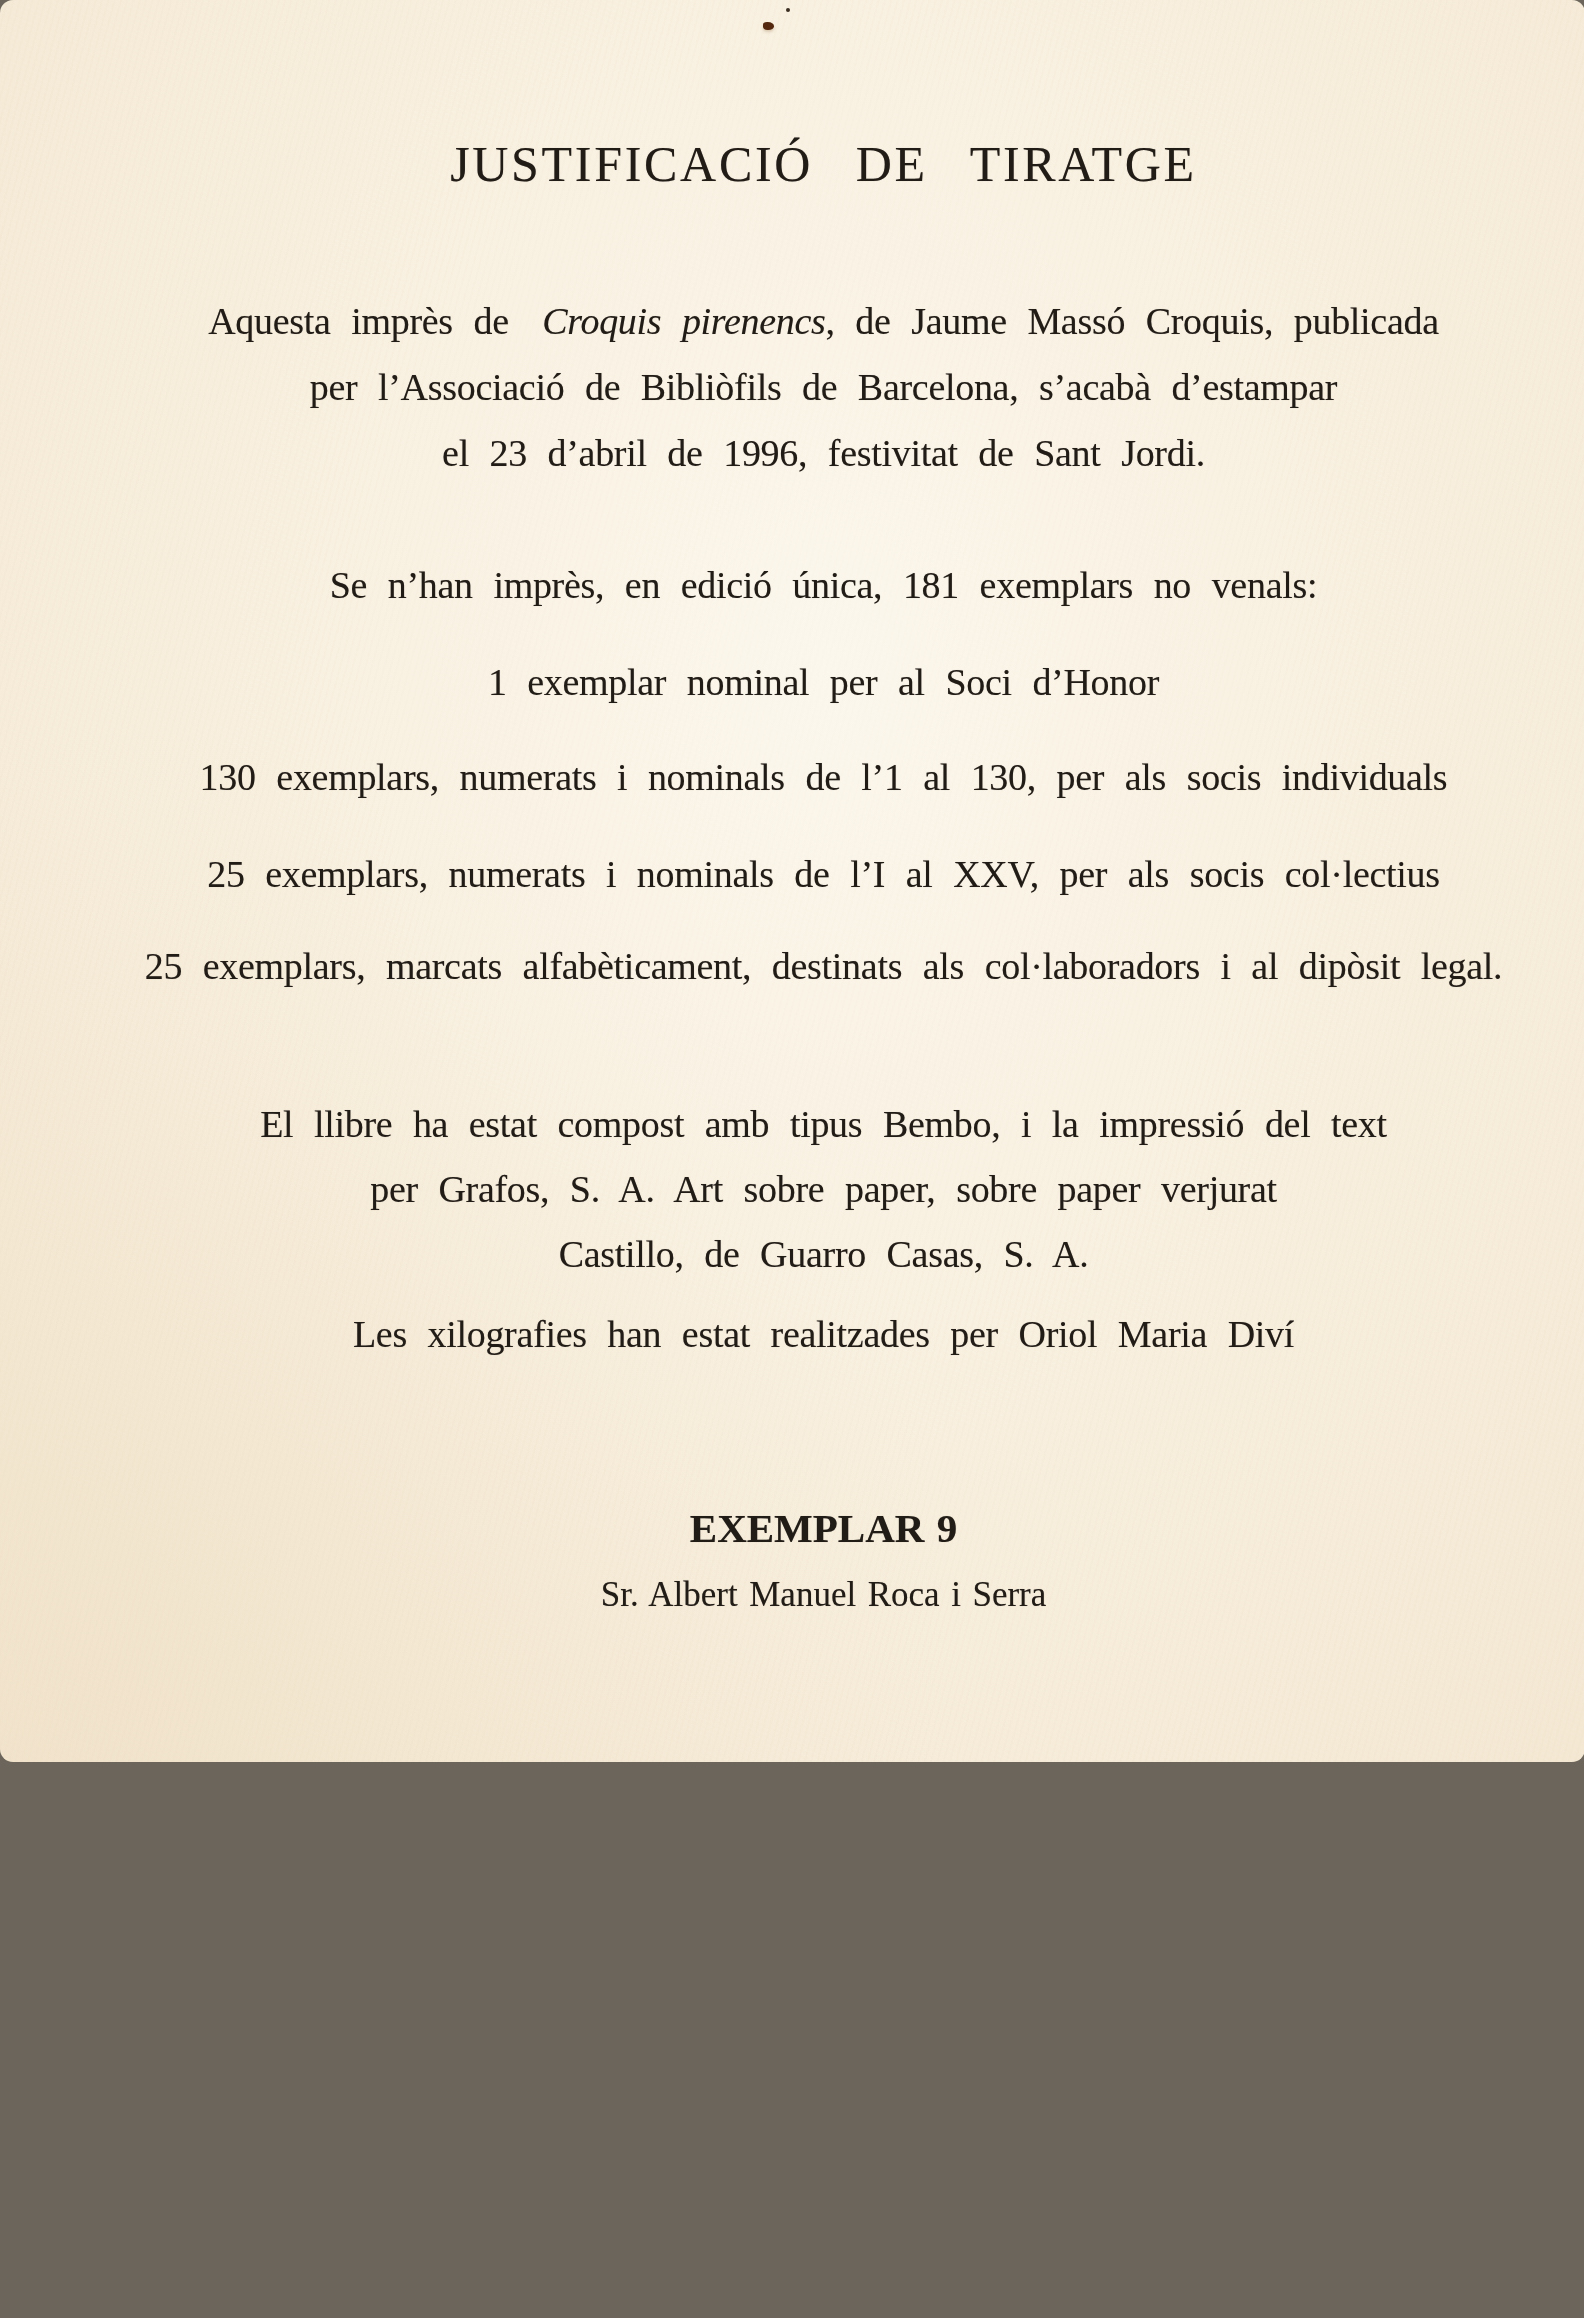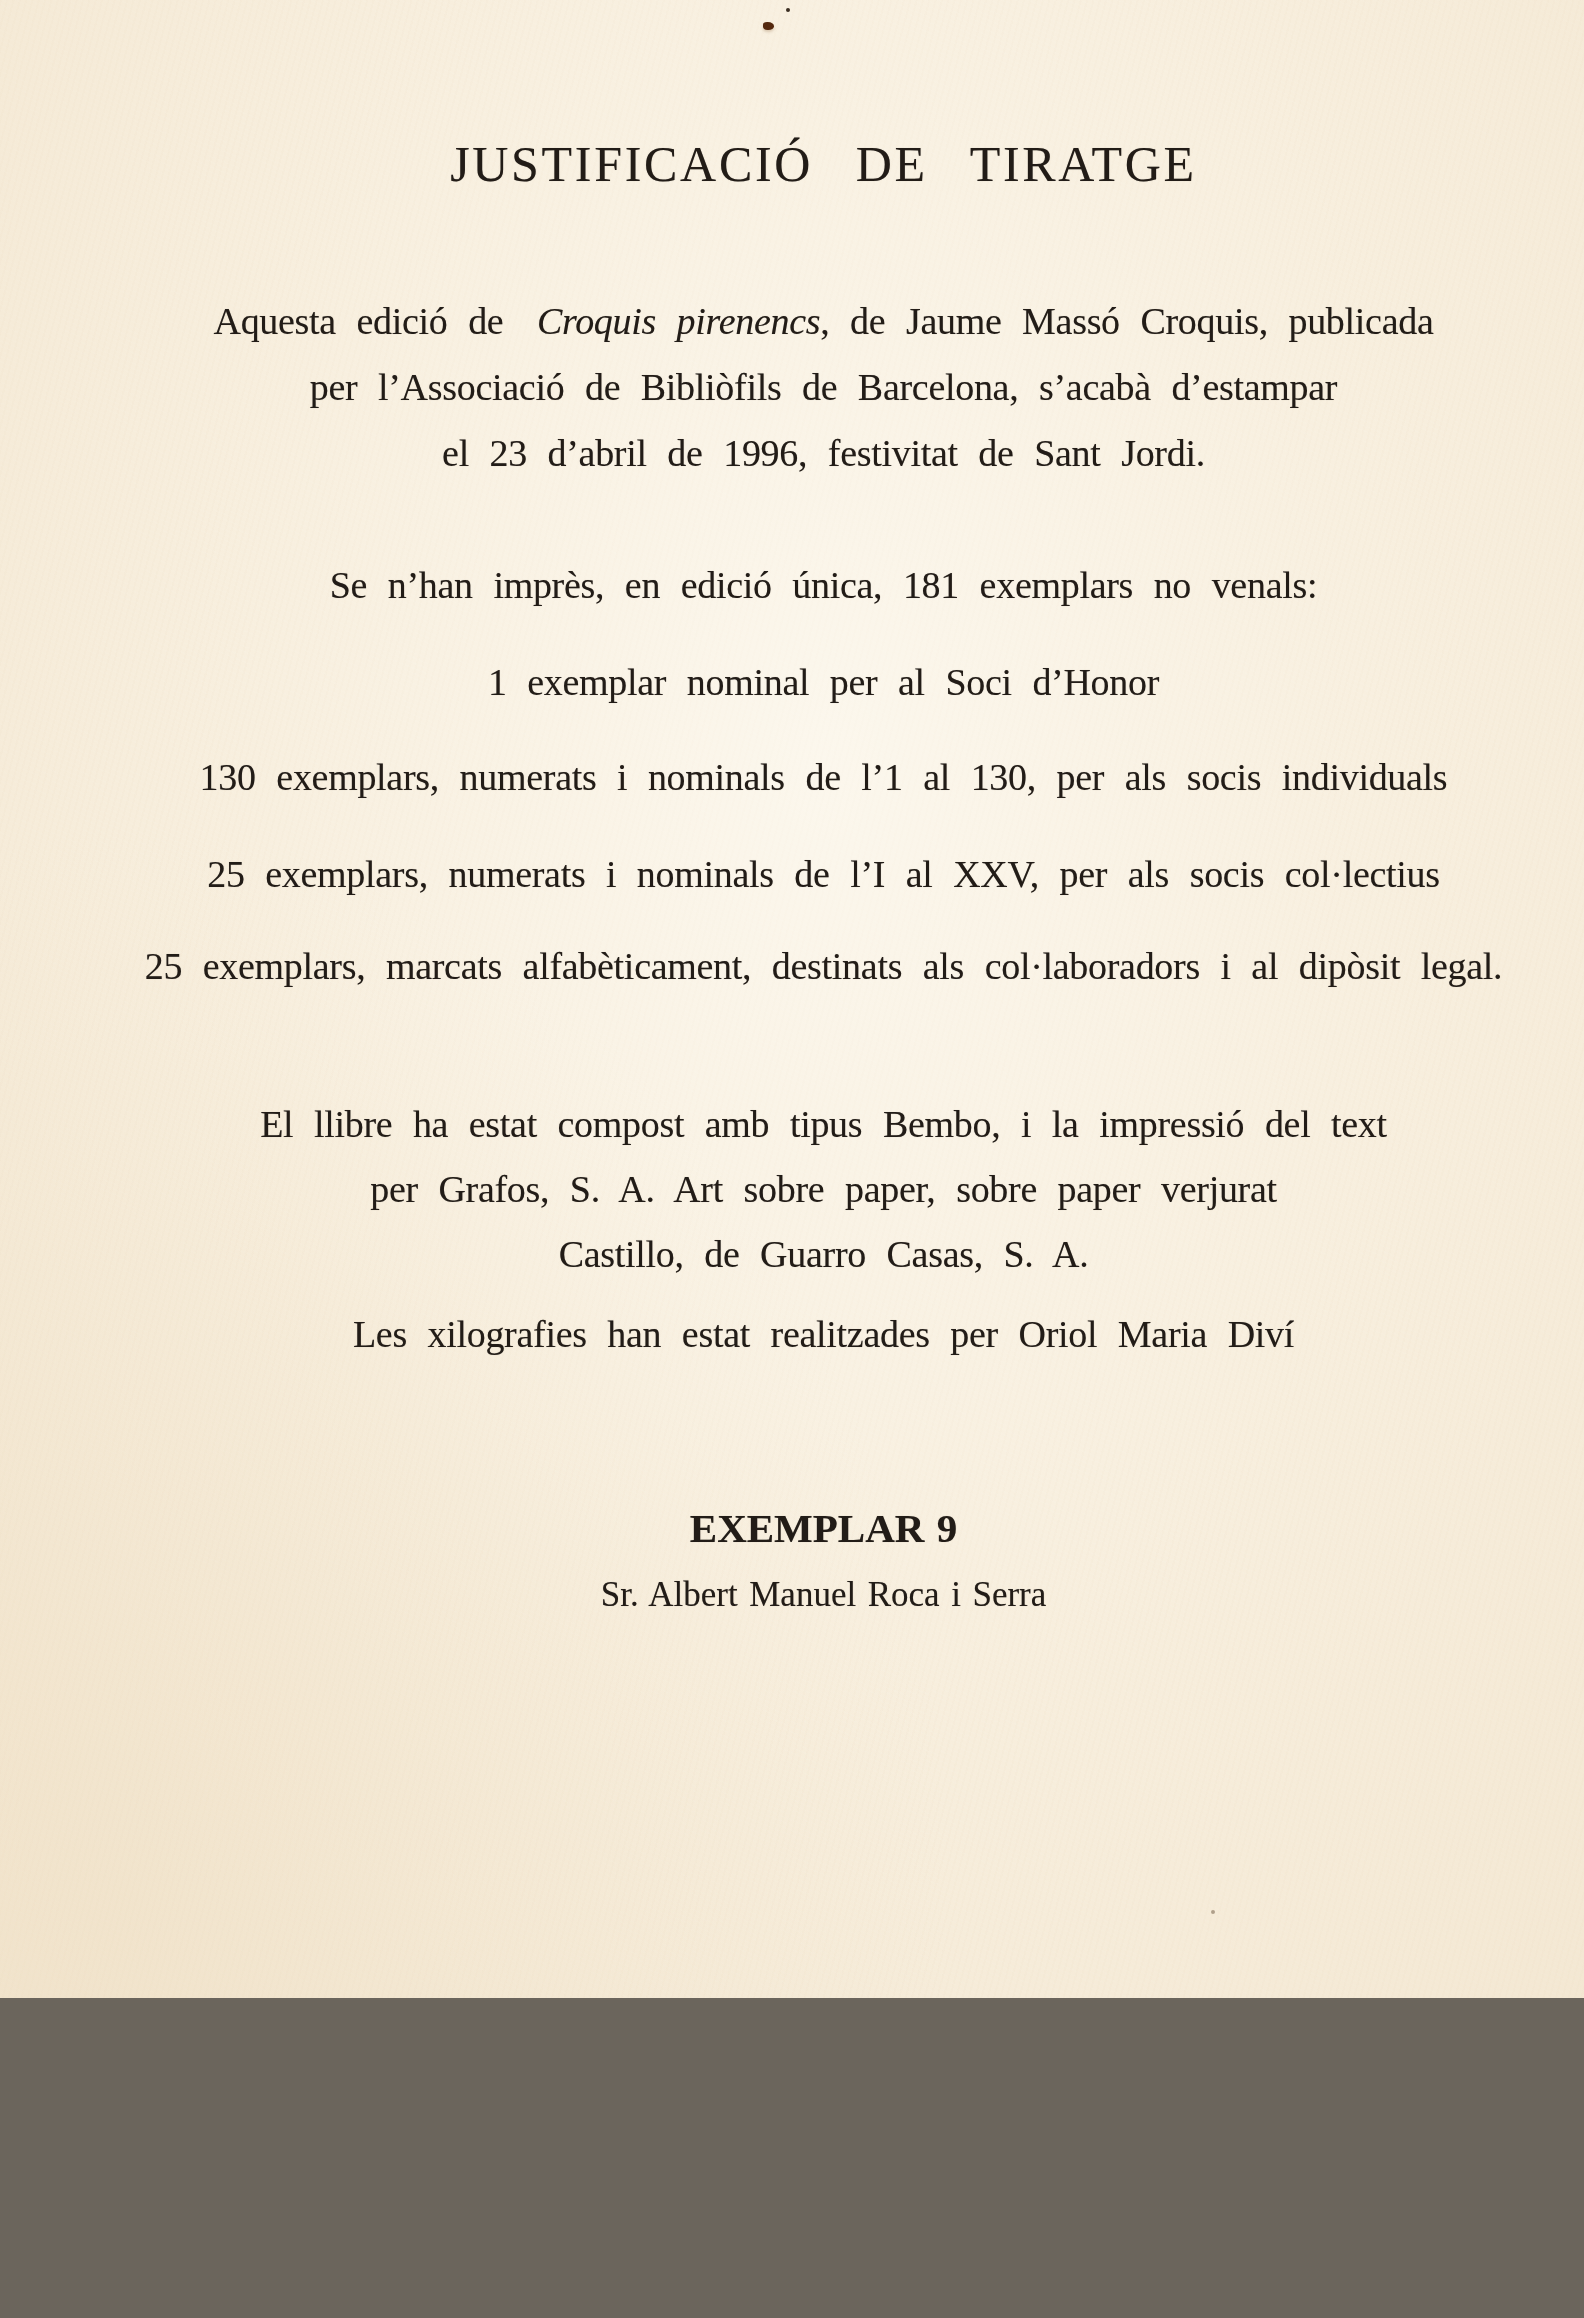--- a/index.html
+++ b/index.html
@@ -1,28 +1,29 @@
 <!DOCTYPE html>
 <html style="font-size:11px"><head>
 <meta charset="utf-8">
 <style>
   html,body{margin:0;padding:0;background:#6b655c;}
   .page{
     position:relative;
-    width:1585px;height:1998px;
+    width:1585px;height:1762px;
     margin:0 auto;
     overflow:hidden;
     background-color:#f7eedd;
     background-image:
       radial-gradient(ellipse at 52% 38%, rgba(255,253,247,.60) 0%, rgba(249,238,219,.15) 55%, rgba(238,221,193,.40) 100%),
       radial-gradient(ellipse at 8% 95%, rgba(232,212,178,.30) 0%, rgba(232,212,178,0) 40%),
       repeating-linear-gradient(105deg, rgba(216,193,160,.05) 0 2px, rgba(255,255,255,0) 2px 6.1px),
       repeating-linear-gradient(22deg, rgba(255,255,255,.05) 0 1.4px, rgba(255,255,255,0) 1.4px 4.8px);
     font-family:"Liberation Serif","DejaVu Serif",serif;
     color:#221c17;
+    border-radius:13px;
   }
   .line, .para{
     position:absolute;
     left:31px;               
     width:1585px;
     text-align:center;
     white-space:nowrap;
     font-size:38px;
     letter-spacing:-0.3px;
     word-spacing:0.30em;
@@ -64,21 +65,21 @@
   .speck3{left:1211px;top:1910px;width:4.1px;height:4.1px;background:rgba(118,98,76,.55);}
 </style>
 </head>
 <body>
 
 <div class="page">
 
   <div class="line title">JUSTIFICACIÓ DE TIRATGE</div>
 
   <div class="para edition">
-    <div><span>Aquesta edició de </span><span class="it">Croquis pirenencs</span><span>, de Jaume Massó Croquis, publicada</span></div>
+    <div><span>Aquesta imprès de </span><span class="it">Croquis pirenencs</span><span>, de Jaume Massó Croquis, publicada</span></div>
     <div>per l’Associació de Bibliòfils de Barcelona, s’acabà d’estampar</div>
     <div>el 23 d’abril de 1996, festivitat de Sant Jordi.</div>
   </div>
 
   <div class="line intro">Se n’han imprès, en edició única, 181 exemplars no venals:</div>
 
   <div class="line item1">1 exemplar nominal per al Soci d’Honor</div>
   <div class="line item2">130 exemplars, numerats i nominals de l’1 al 130, per als socis individuals</div>
   <div class="line item3">25 exemplars, numerats i nominals de l’I al XXV, per als socis col·lectius</div>
   <div class="line item4">25 exemplars, marcats alfabèticament, destinats als col·laboradors i al dipòsit legal.</div>

